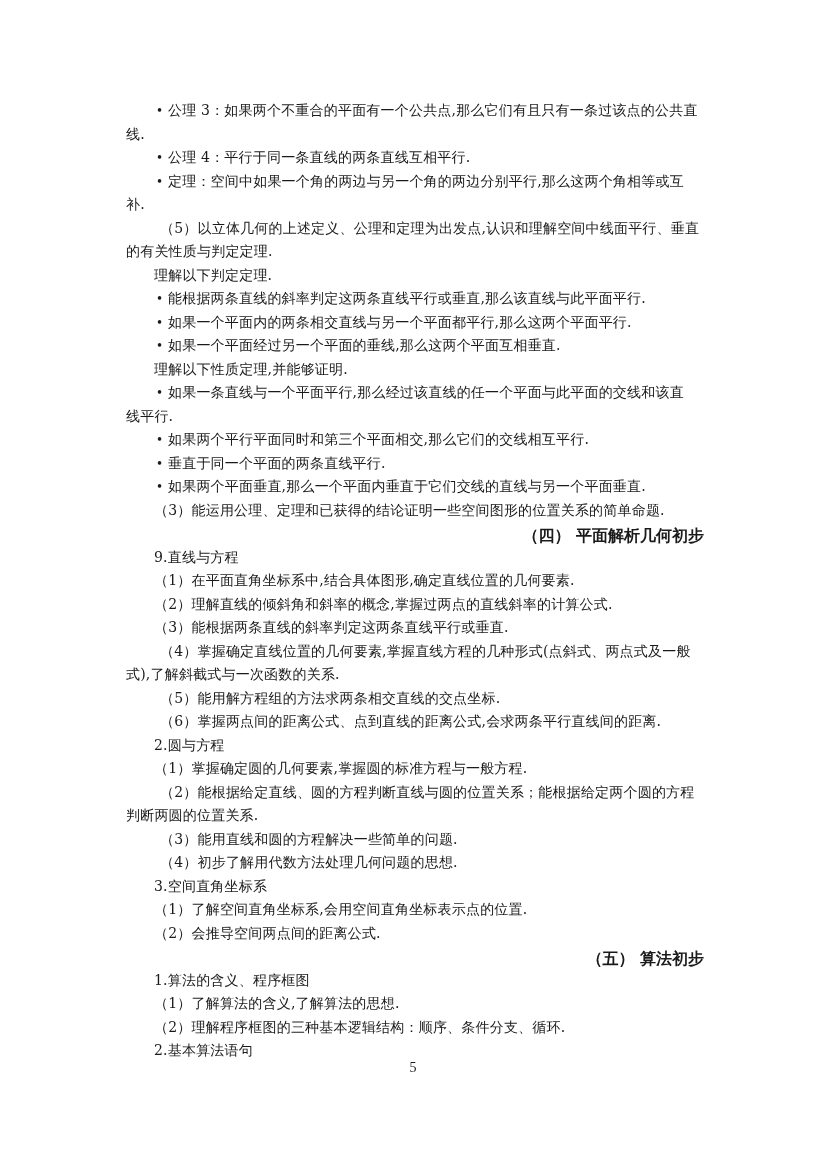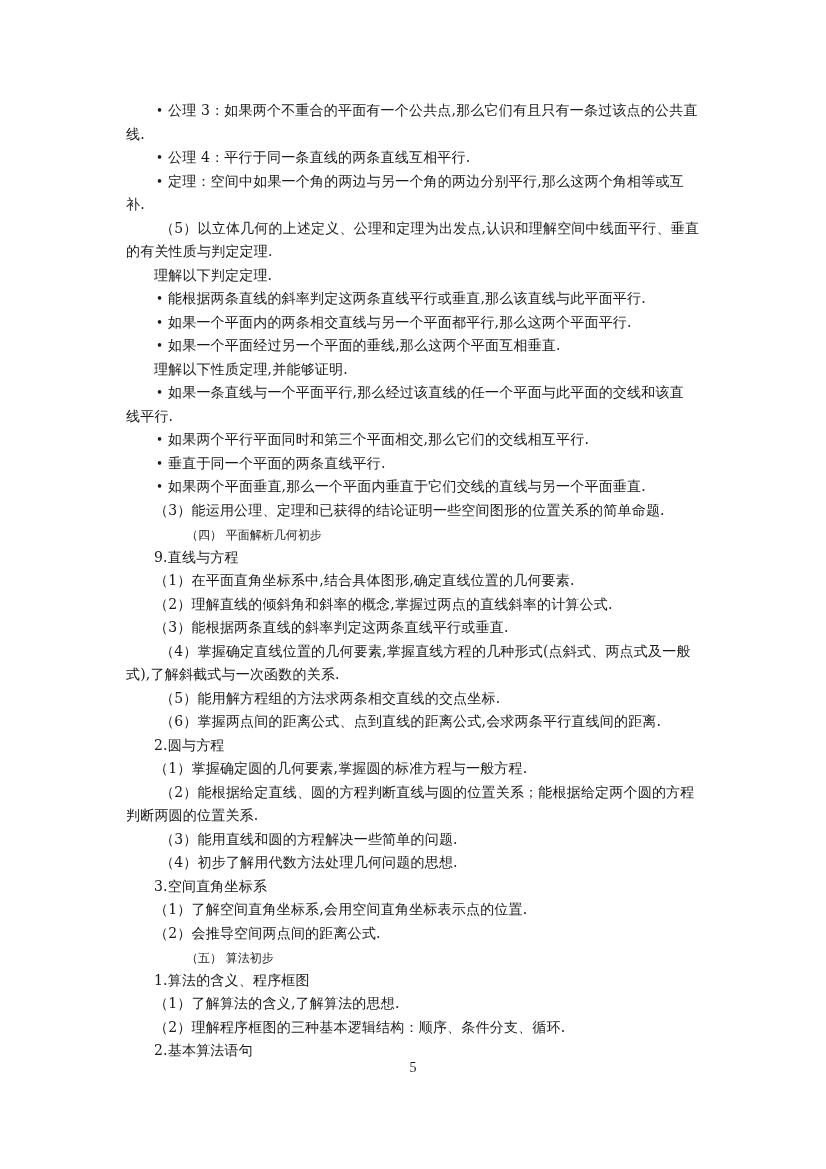--- a/index.html
+++ b/index.html
@@ -5,22 +5,22 @@
     html, body { margin: 0; padding: 0; background: #ffffff; }
     body { width: 826px; height: 1169px; position: relative; overflow: hidden;
            font-family: "DejaVu Serif", "Liberation Serif", serif; color: #1a1a1a; }
     .page { position: absolute; left: 126px; top: 101px; width: 578px; }
     .line { font-size: 14px; line-height: 19px; height: 23.5px; white-space: nowrap; letter-spacing: 0.2px; }
     .bullet { padding-left: 30px; }
     .bullet .dot { display: inline-block; width: 12px; font-size: 12px; }
     .ind1 { padding-left: 28px; }
     .ind2 { padding-left: 34px; }
     .cont { padding-left: 0; }
-    .heading { text-align: left; font-weight: normal; font-family: "DejaVu Sans", "Liberation Sans", sans-serif;
-               font-size: 12px; line-height: 23.5px; height: 23.5px; padding-left: 60px; }
+    .heading { text-align: right; font-weight: bold; font-family: "DejaVu Sans", "Liberation Sans", sans-serif;
+               font-size: 16px; line-height: 23.5px; height: 23.5px; padding-left: 60px; }
     .pagenum { position: absolute; top: 1060px; left: 0; width: 826px; text-align: center;
                font-size: 14px; font-family: "Liberation Serif", serif; }
   </style>
 </head>
 <body>
 
 <div class="page">
 
   <div class="line bullet"><span class="dot">•</span><span>公理 3：如果两个不重合的平面有一个公共点,那么它们有且只有一条过该点的公共直</span></div>
   <div class="line cont">线.</div>

